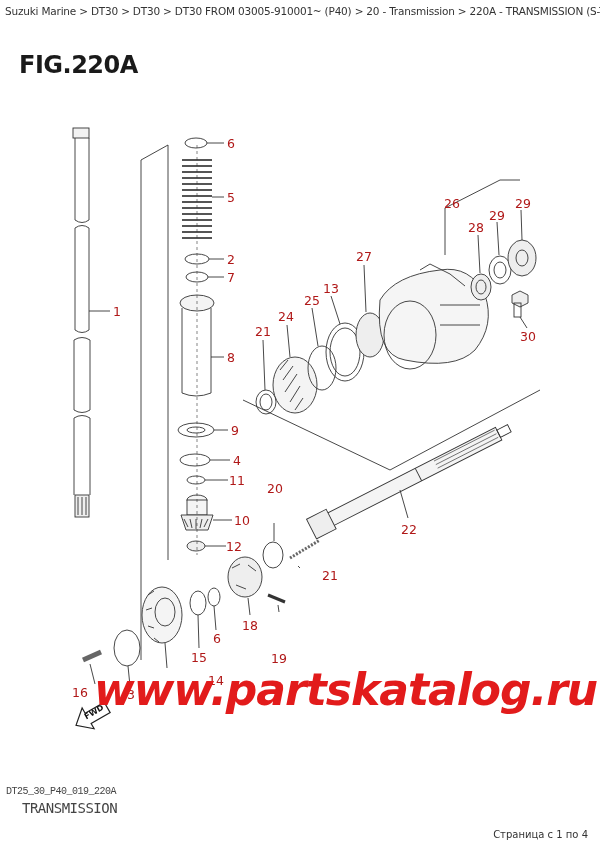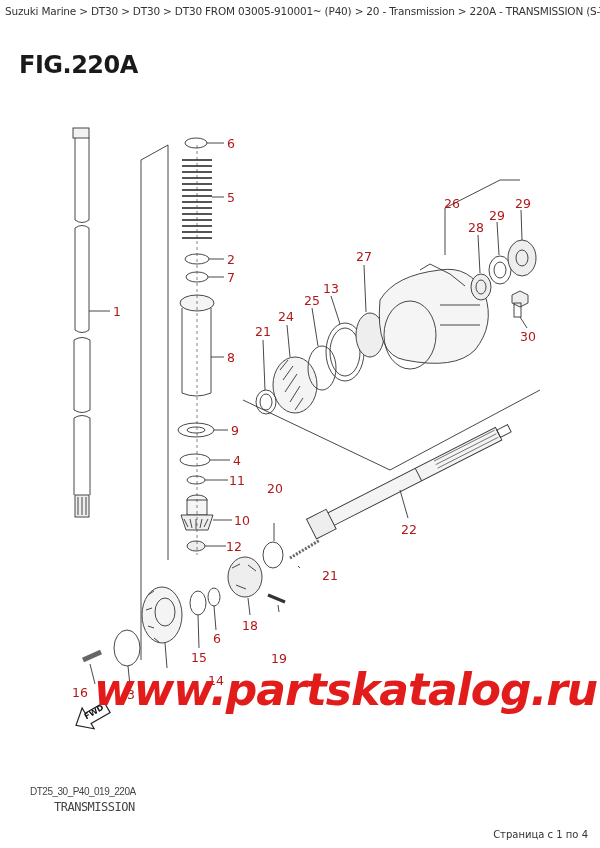--- a/index.html
+++ b/index.html
@@ -2,22 +2,22 @@
 <html><head>
 <meta charset="utf-8">
 <style>
   html, body { margin:0; padding:0; background:#ffffff; }
   body { width:600px; height:848px; position:relative; overflow:hidden; font-family:"Liberation Sans", sans-serif; color:#222; }
   .breadcrumb { position:absolute; left:5px; top:5px; font-size:10.5px; color:#333; white-space:nowrap; font-family:"DejaVu Sans", sans-serif; letter-spacing:-0.2px; }
   .fig-title { position:absolute; left:19px; top:51px; font-size:24px; font-weight:bold; color:#1a1a1a; font-family:"DejaVu Sans", sans-serif; letter-spacing:-0.5px; }
   .diagram { position:absolute; left:0; top:0; width:600px; height:848px; }
   .callout { position:absolute; font-size:12.5px; color:#b01818; font-family:"DejaVu Sans", sans-serif; transform:translate(-50%,-50%); cursor:pointer; }
   .watermark { position:absolute; left:94px; top:664px; font-size:44px; font-weight:bold; font-style:italic; color:#e21b1b; font-family:"DejaVu Sans", sans-serif; letter-spacing:-1px; white-space:nowrap; }
-  .footer-code { position:absolute; left:30px; top:786px; font-size:10px; color:#444; font-family:Liberation Sans, sans-serif; letter-spacing:-0.5px; }
-  .footer-name { position:absolute; left:22px; top:800px; font-size:12px; color:#444; font-family:"DejaVu Sans Mono", monospace; letter-spacing:-0.5px;margin-left:32px; }
+  .footer-code { position:absolute; left:6px; top:786px; font-size:10px; color:#444; font-family:Liberation Mono, monospace; letter-spacing:-0.5px; }
+  .footer-name { position:absolute; left:22px; top:800px; font-size:14px; color:#444; font-family:"DejaVu Sans Mono", monospace; letter-spacing:-0.5px; }
   .pager { position:absolute; right:12px; top:829px; font-size:10px; color:#333; font-family:"DejaVu Sans", sans-serif; }
 </style>
 </head>
 <body>
 
 <div class="breadcrumb">Suzuki Marine &gt; DT30 &gt; DT30 &gt; DT30 FROM 03005-910001~ (P40) &gt; 20 - Transmission &gt; 220A - TRANSMISSION (S-TRANSOM)</div>
 <div class="fig-title">FIG.220A</div>
 
 <svg class="diagram" viewBox="0 0 600 848" xmlns="http://www.w3.org/2000/svg">
   <g fill="none" stroke="#333" stroke-width="0.9">

